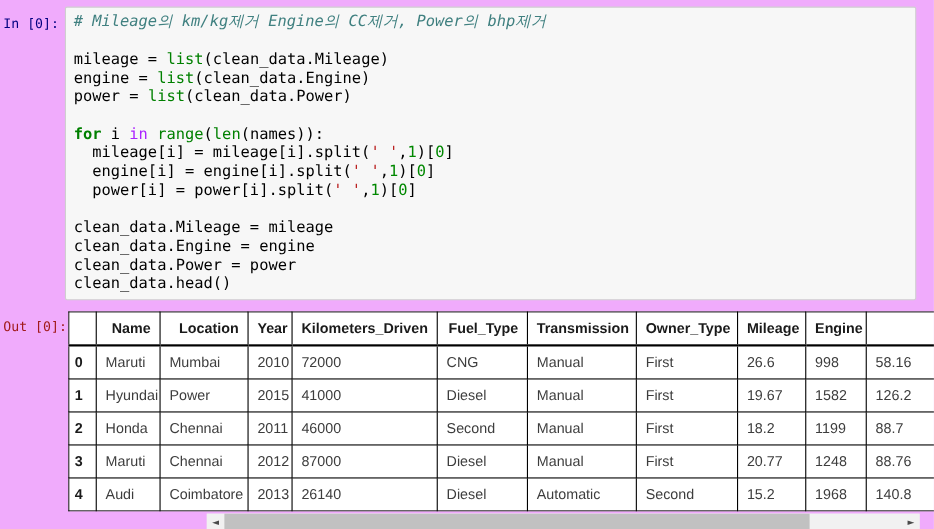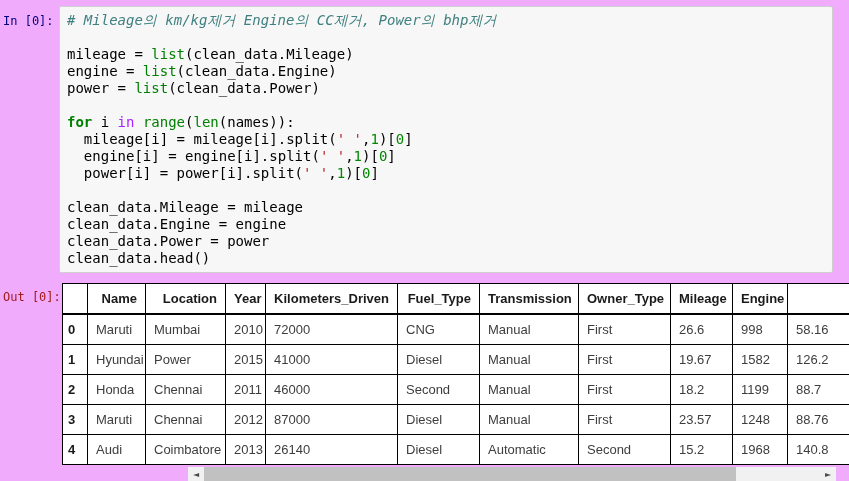--- a/index.html
+++ b/index.html
@@ -144,21 +144,21 @@
               </tr>
               <tr>
                 <th class="idx">3</th>
                 <td>Maruti</td>
                 <td>Chennai</td>
                 <td>2012</td>
                 <td>87000</td>
                 <td>Diesel</td>
                 <td>Manual</td>
                 <td>First</td>
-                <td>23.57</td>
+                <td>20.77</td>
                 <td>1248</td>
                 <td>88.76</td>
               </tr>
               <tr>
                 <th class="idx">4</th>
                 <td>Audi</td>
                 <td>Coimbatore</td>
                 <td>2013</td>
                 <td>26140</td>
                 <td>Diesel</td>

